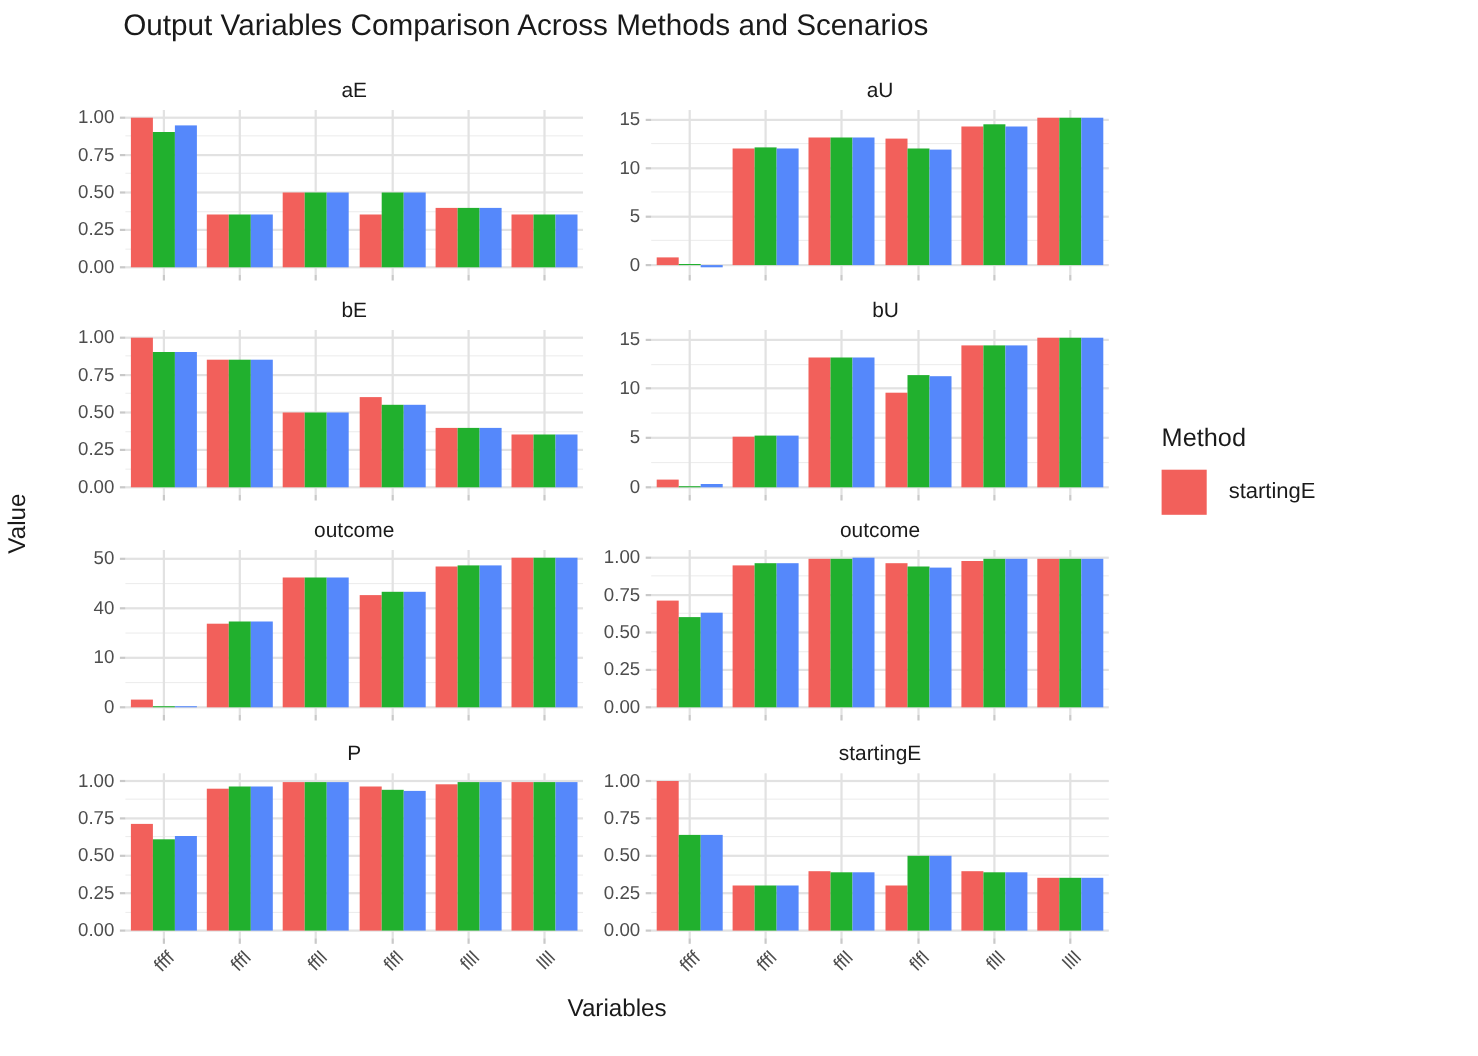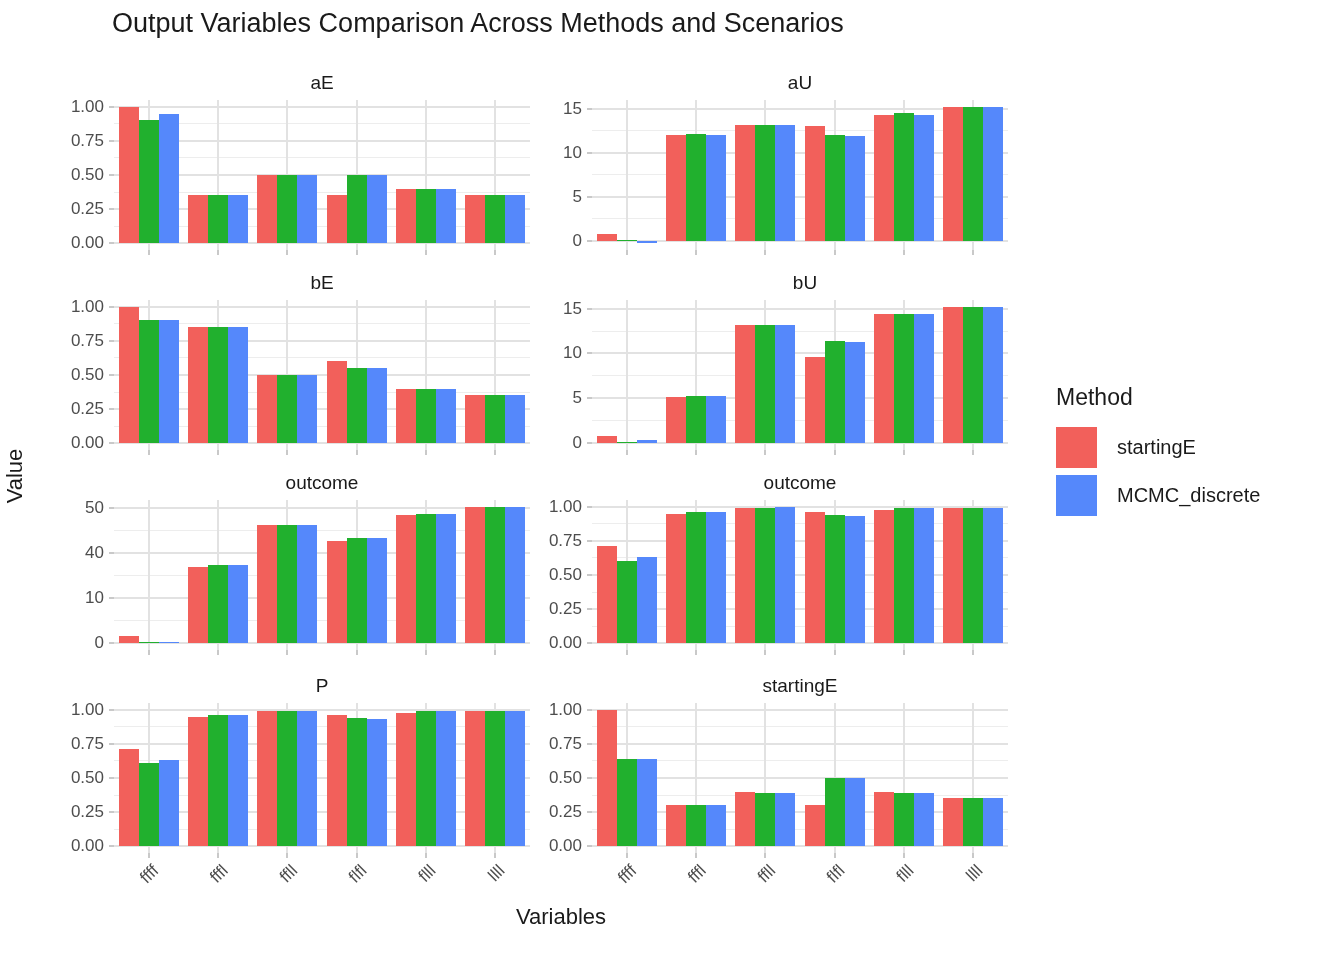--- a/index.html
+++ b/index.html
@@ -489,18 +489,14 @@
 
 <div class="xlab">Variables</div>
 
 <div class="legend">
   <div class="legend-title">Method</div>
   <div id="legend-items">
       <div class="legend-item">
         <div class="legend-swatch" style="background: rgb(242, 96, 91);"></div>
         <div class="legend-label">startingE</div>
       </div>
-      <div class="legend-item">
-        <div class="legend-swatch" style="background: rgb(85, 136, 251);"></div>
-        <div class="legend-label">MCMC_discrete</div>
-      </div>
     </div>
 </div>
 
 </body></html>

